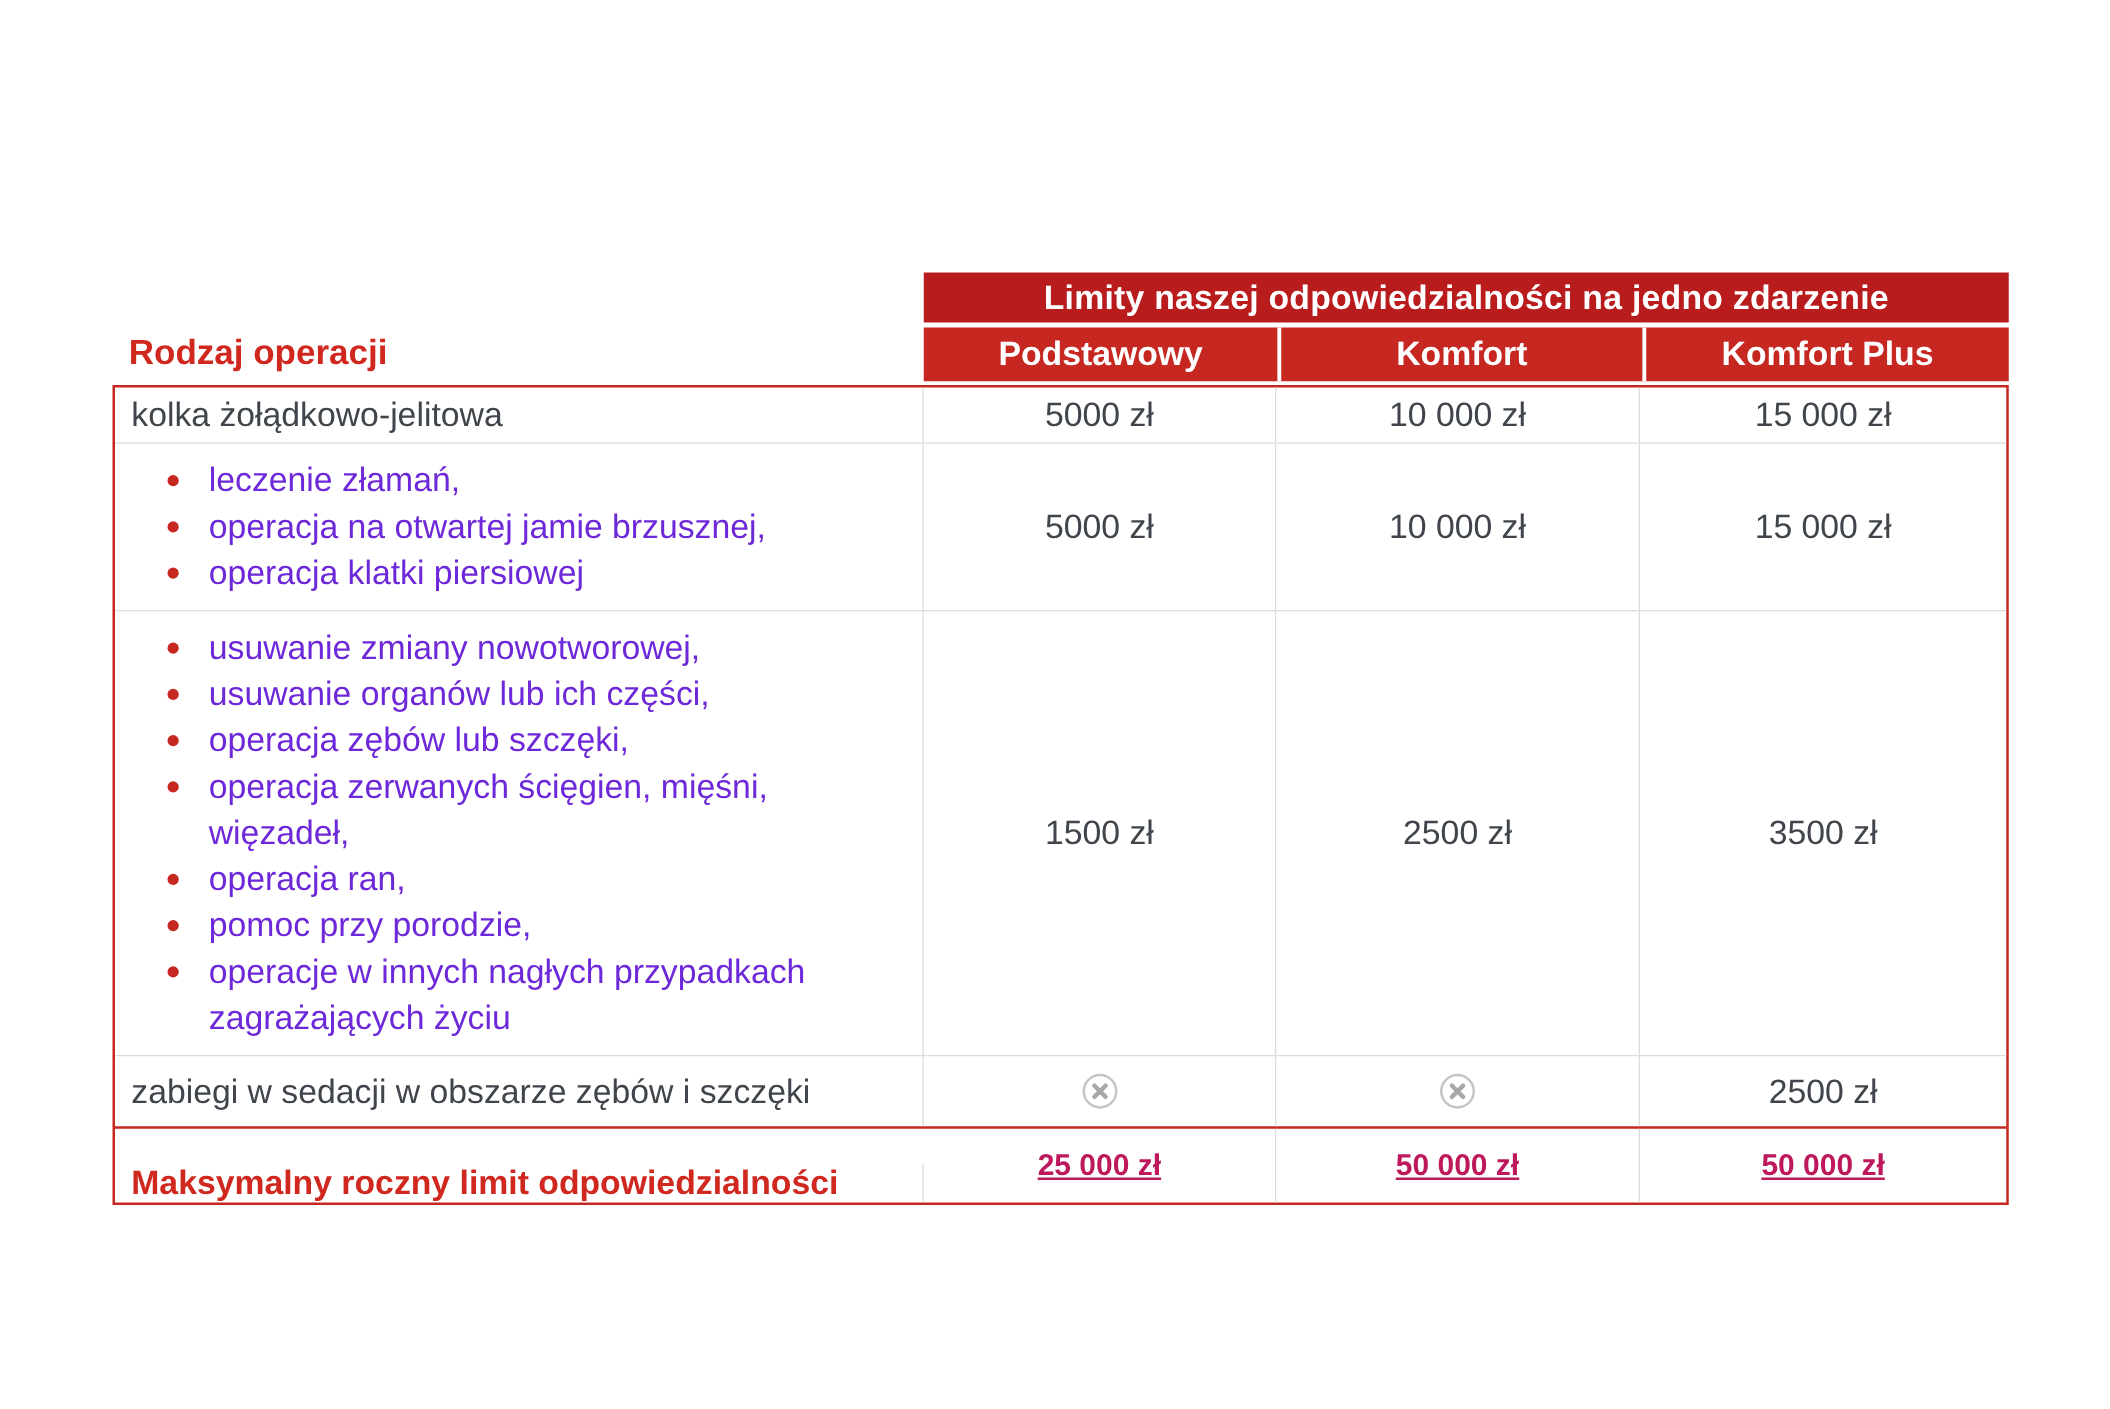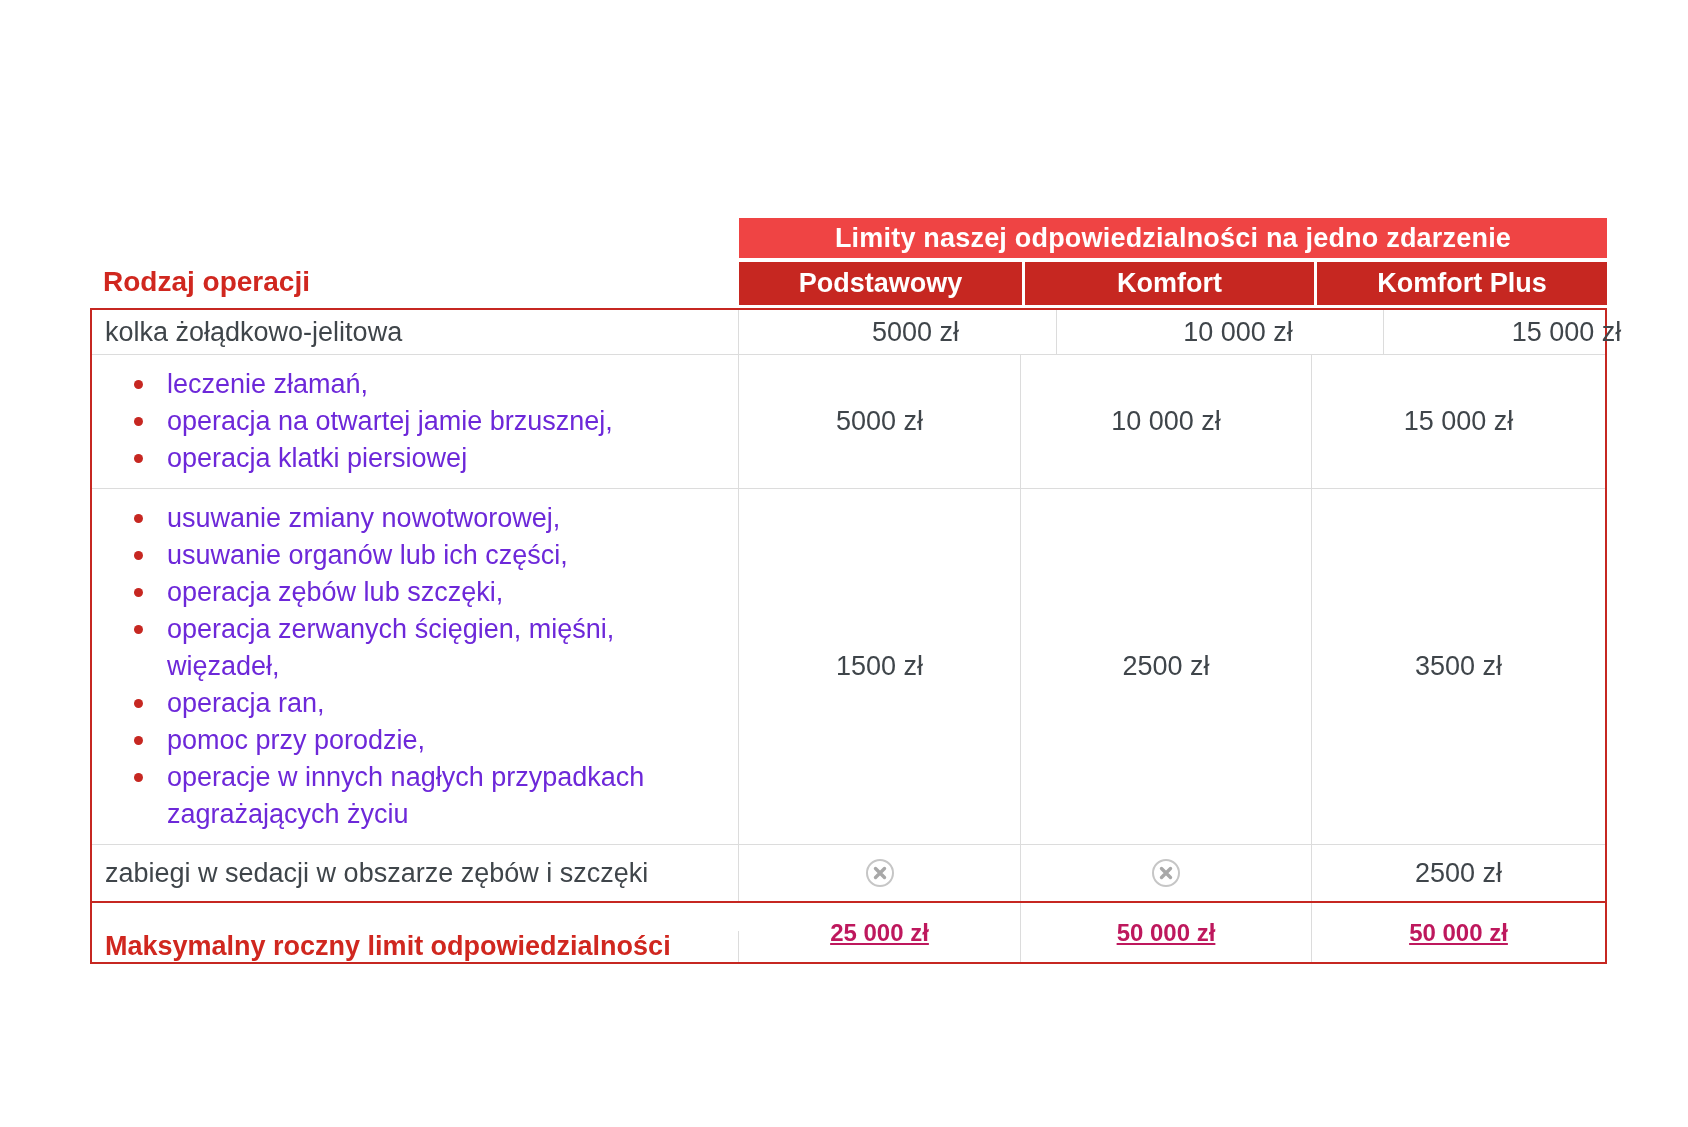--- a/index.html
+++ b/index.html
@@ -7,21 +7,21 @@
     position:relative; width:1688px; height:1127px; background:#ffffff;
     font-family:"Liberation Sans", sans-serif; overflow:hidden;
   }
   .table-area { position:absolute; left:90px; top:218px; width:1517px; }
 
   
   .hdr { display:grid; grid-template-columns:649px 868px; }
   .rodzaj-cell { display:flex; align-items:flex-end; padding:0 0 7px 13px; }
   .rodzaj { color:#D0271F; font-weight:700; font-size:28px; }
   .banner {
-    height:40px; background:#ef4444; color:#ffffff; font-weight:700; font-size:27px;
+    height:40px; background:#b91c1c; color:#ffffff; font-weight:700; font-size:27px;
     display:flex; align-items:center; justify-content:center; letter-spacing:0.2px;
   }
   .plans { display:grid; grid-template-columns:283px 292px 293px; height:43px; margin-top:4px; }
   .plan {
     background:#C62721; color:#ffffff; font-weight:700; font-size:27px;
     display:flex; align-items:center; justify-content:center; box-sizing:border-box;
   }
   .plan + .plan { border-left:3px solid #ffffff; }
 
   
@@ -32,21 +32,21 @@
     display:flex; align-items:center; padding:0 10px 0 13px;
     font-size:27px; color:#3F454A; border-right:1px solid #DCDCDC; box-sizing:border-box;
   }
   .lbl.top { align-items:flex-start; }
   .val {
     display:flex; align-items:center; justify-content:center;
     font-size:27px; color:#3F454A; box-sizing:border-box;
   }
   .sep { border-right:1px solid #DCDCDC; }
 
-  .r1 { min-height:45px;gap:36px; }
+  .r1 { min-height:45px; }
   .r2 { min-height:130px; }
   .r3 { min-height:319px; }
   .r4 { min-height:56px; }
   .r5 { min-height:57px; }
 
   
   .blist { list-style:none; margin:0; padding:11px 6px 11px 62px; }
   .blist li { position:relative; line-height:37px; font-size:27px; color:#6d28d9; }
   .blist li::before {
     content:""; position:absolute; left:-33px; top:14px;

